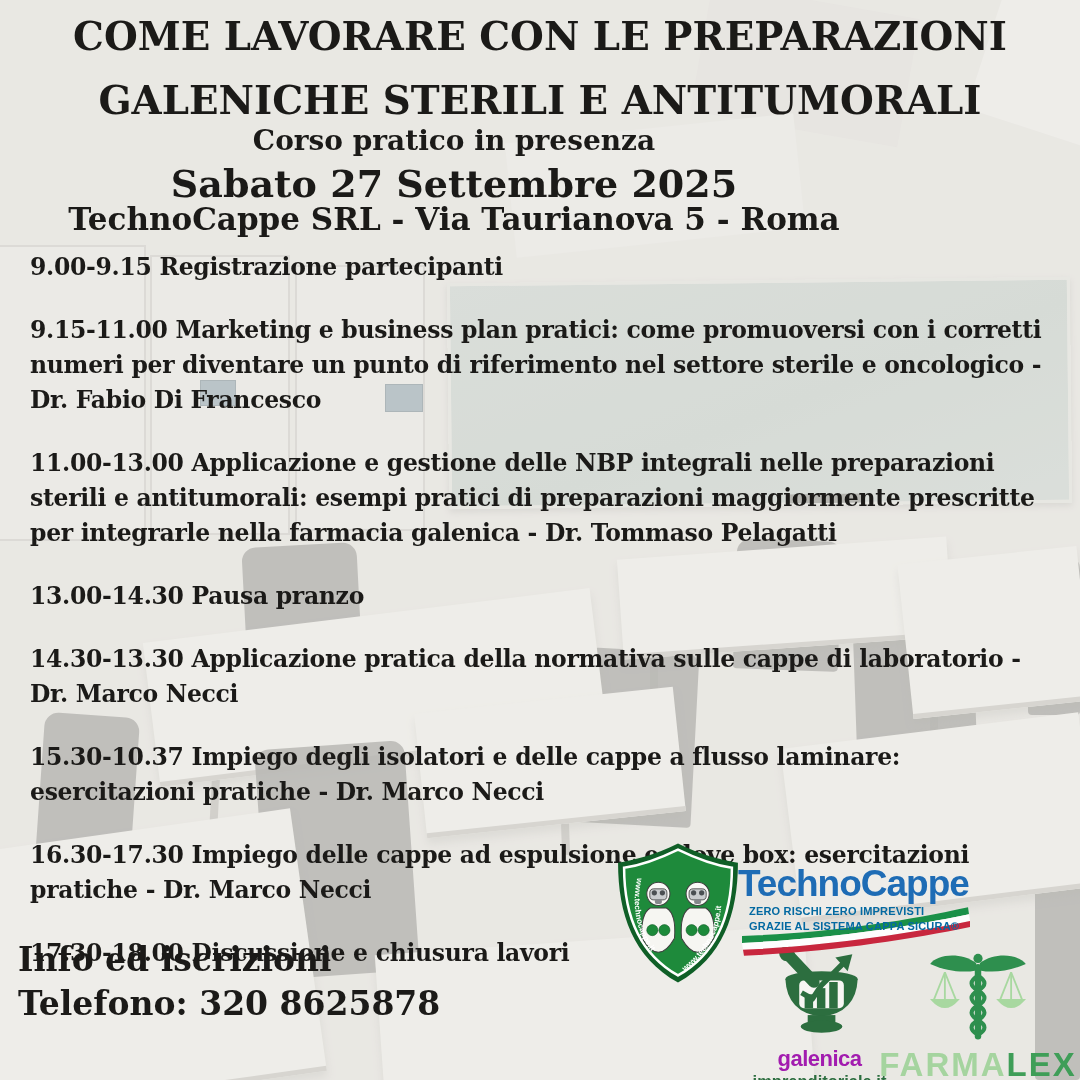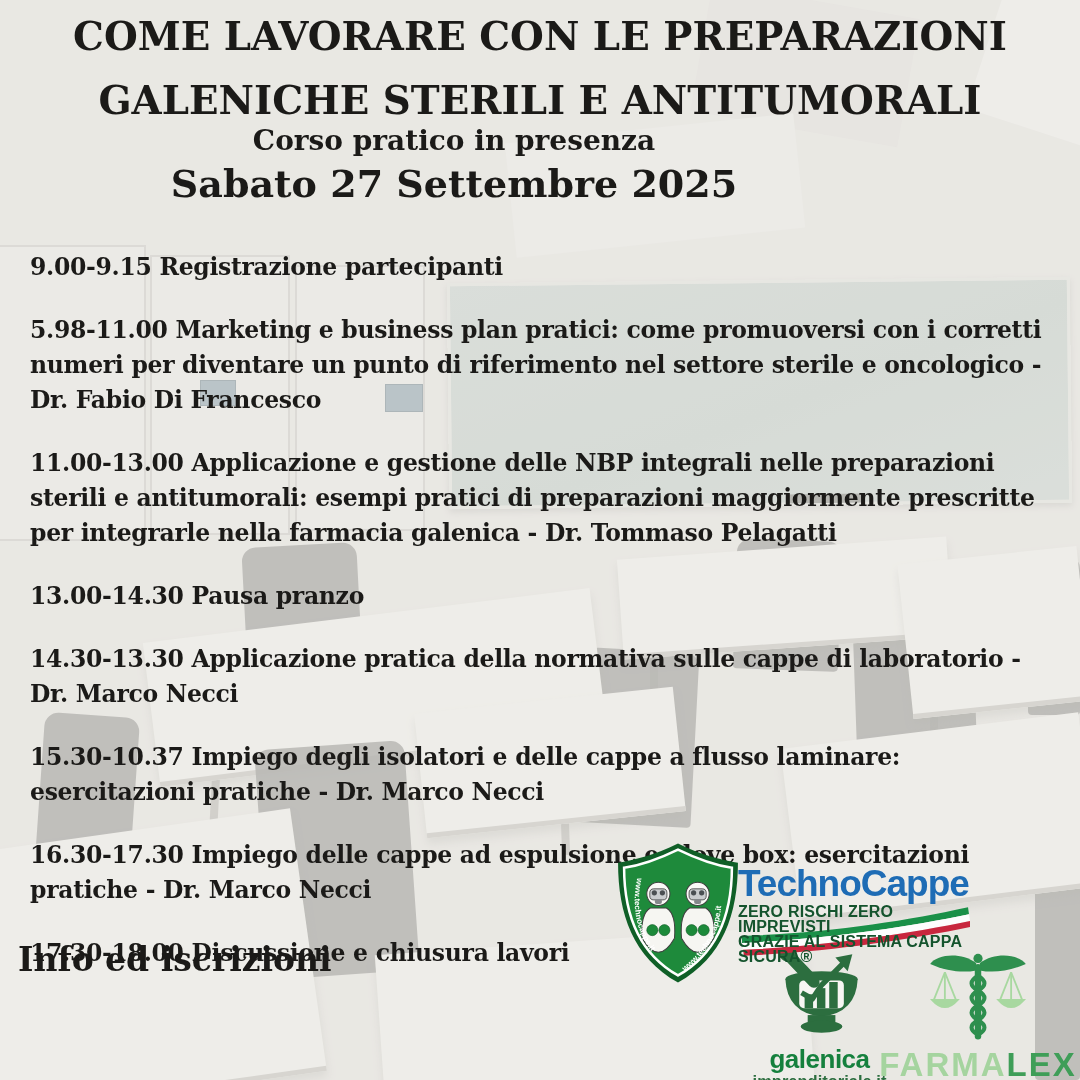--- a/index.html
+++ b/index.html
@@ -69,24 +69,24 @@
   .schedule p{
     margin:0 0 28px 0;font-weight:bold;font-size:23.5px;line-height:35px;letter-spacing:-0.3px;
   }
   .contact{position:absolute;left:18px;top:938px;width:760px;font-weight:bold;}
   .contact div{font-size:33px;line-height:44px;}
   
   .logos{position:absolute;inset:0;z-index:3;}
   .shield{position:absolute;left:610px;top:841px;width:136px;height:144px;}
   .tcblock{position:absolute;left:738px;top:864px;width:240px;height:100px;font-family:"Liberation Sans",sans-serif;}
   .tcword{font-size:37px;font-weight:bold;color:#1e6cb5;letter-spacing:-1px;line-height:40px;}
-  .tctag{font-size:16px;font-weight:bold;color:#14532d;line-height:15px;letter-spacing:.2px;position:relative;z-index:2;}
+  .tctag{font-size:11px;font-weight:bold;color:#0369a1;line-height:15px;letter-spacing:.2px;position:relative;z-index:2;margin-left:11px;}
   .swoosh{position:absolute;left:4px;top:42px;width:228px;height:52px;z-index:1;}
   .galblock{position:absolute;left:742px;top:942px;width:155px;text-align:center;font-family:"Liberation Sans",sans-serif;}
-  .galname{font-size:26px;font-weight:bold;color:#15803d;line-height:26px;letter-spacing:-0.5px;}
+  .galname{font-size:22px;font-weight:bold;color:#a21caf;line-height:26px;letter-spacing:-0.5px;}
   .galdomain{font-size:16.5px;font-weight:bold;color:#2c6e3f;line-height:19px;}
   .fxblock{position:absolute;left:878px;top:952px;width:200px;text-align:center;font-family:"Liberation Sans",sans-serif;}
   .fxword{font-size:33px;font-weight:bold;letter-spacing:2px;line-height:34px;}
   .fxlight{color:#a5d49f;}
   .fxdark{color:#3f9e58;}
 </style>
 </head>
 <body>
 
 <div class="flyer">
@@ -122,34 +122,36 @@
     <div class="shape table t4"></div>
     <div class="shape table t7"></div>
     <div class="wash"></div>
   </div>
 
   <div class="content">
     <div class="title title1">COME LAVORARE CON LE PREPARAZIONI</div>
     <div class="title title2">GALENICHE STERILI E ANTITUMORALI</div>
     <div class="sub subtitle">Corso pratico in presenza</div>
     <div class="sub date">Sabato 27 Settembre 2025</div>
+    <div class="sub location">TechnoCappe SRL - Via Taurianova 5 - Roma</div>
 
     <div class="schedule">
       <p>9.00-9.15 Registrazione partecipanti</p>
-      <p>5.98-11.00 Marketing e business plan pratici: come promuoversi con i corretti numeri per diventare un punto di riferimento nel settore sterile e oncologico -  Dr. Fabio Di Francesco</p>
+      <p>9.15-11.00 Marketing e business plan pratici: come promuoversi con i corretti numeri per diventare un punto di riferimento nel settore sterile e oncologico -  Dr. Fabio Di Francesco</p>
       <p>11.00-13.00 Applicazione e gestione delle NBP integrali nelle preparazioni sterili e antitumorali: esempi pratici di preparazioni maggiormente prescritte per integrarle nella farmacia galenica - Dr. Tommaso Pelagatti</p>
       <p>13.00-14.30 Pausa pranzo</p>
       <p>14.30-13.30 Applicazione pratica della normativa sulle cappe di laboratorio - Dr. Marco Necci</p>
       <p>15.30-10.37 Impiego degli isolatori e delle cappe a flusso laminare: esercitazioni pratiche - Dr. Marco Necci</p>
       <p>16.30-17.30 Impiego delle cappe ad espulsione e glove box: esercitazioni pratiche - Dr. Marco Necci</p>
       <p>17.30-18.00 Discussione e chiusura lavori</p>
     </div>
 
     <div class="contact">
       <div>Info ed iscrizioni</div>
+      <div>Telefono: 320 8625878</div>
     </div>
   </div>
 
   <div class="logos">
 
     <svg class="shield" viewBox="0 0 135 142">
       <path d="M67.5 2 C 90 13 112 19 127 21 C 127 72 112 115 67.5 140 C 23 115 8 72 8 21 C 23 19 45 13 67.5 2 Z" fill="#0f5f27"></path>
       <path d="M67.5 8 C 88 18 107 24 121 26 C 121 71 108 110 67.5 133 C 27 110 14 71 14 26 C 28 24 47 18 67.5 8 Z" fill="#1e8a3b" stroke="#ffffff" stroke-width="2.5"></path>
       <g>
         <path d="M32 96 Q 30 72 40 66 L 56 66 Q 66 72 64 96 Q 56 110 48 110 Q 40 110 32 96 Z" fill="#f6f6f2" stroke="#3f3f3f" stroke-width="1"></path>

